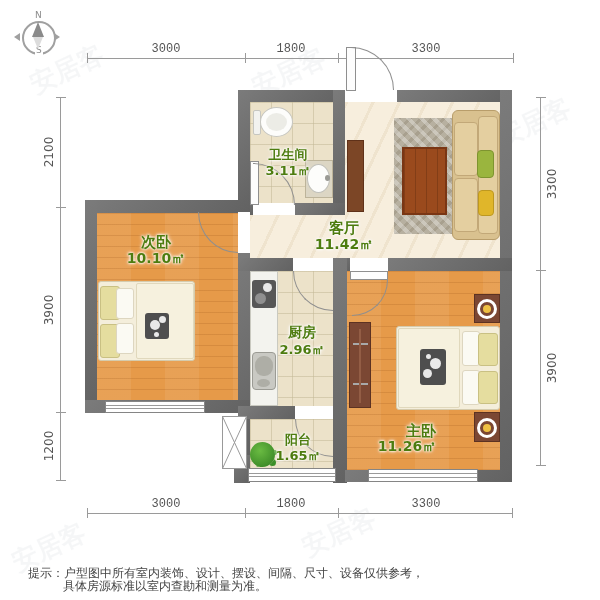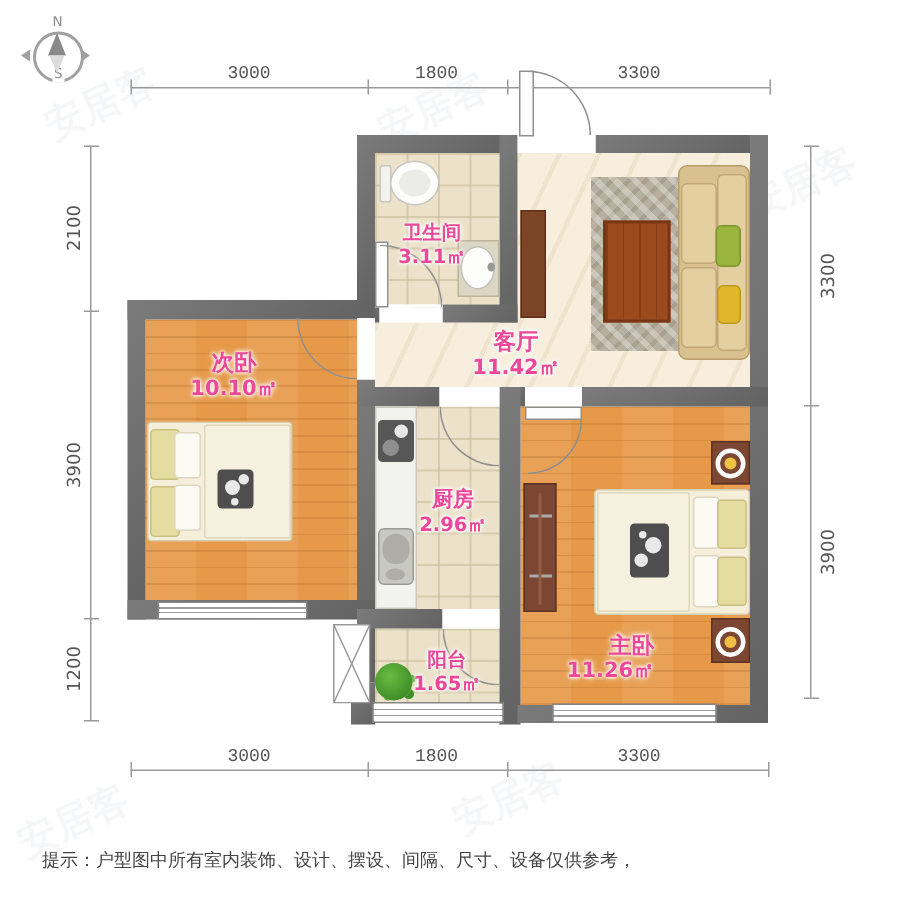--- a/index.html
+++ b/index.html
@@ -28,21 +28,21 @@
   
   .window{position:absolute;border:1px solid #858585;box-sizing:border-box;
     background:linear-gradient(#fff 30%,#9a9a9a 30% 38%,#fff 38% 62%,#9a9a9a 62% 70%,#fff 70%);}
   
   .dline{position:absolute;background:#9a9a9a;}
   .dtick{position:absolute;background:#9a9a9a;}
   .dlabel{position:absolute;color:#555;font-size:12px;white-space:nowrap;}
   .dlabel.h{transform:translate(-50%,-100%);font-family:Liberation Mono, monospace;}
   .dlabel.v{transform:translate(-50%,-50%) rotate(-90deg);}
   
-  .rname,.rarea{position:absolute;transform:translate(-50%,-50%);color:#ec4899;font-weight:bold;
+  .rname,.rarea{position:absolute;transform:translate(-50%,-50%);color:#4d7c0f;font-weight:bold;
     white-space:nowrap;text-shadow:0 0 2px #fff,0 0 3px #fff,0 0 4px #fff;}
   .rname{font-size:14px;} .rarea{font-size:13px;}
   .big .rname{font-size:15px;} .big .rarea{font-size:14px;}
   
   .f{position:absolute;box-sizing:border-box;}
   .bed{background:#f4eedb;border:1px solid #d5cbad;border-radius:3px;}
   .pillow-y{background:#e5dd9f;border:1px solid #c9c083;border-radius:3px;}
   .pillow-w{background:#fbfaf3;border:1px solid #ddd6c0;border-radius:3px;}
   .blanket{background:#f6f1de;border:1px solid #e0d8bc;border-radius:2px;}
   .tray{background:#4e4e4e;border-radius:3px;}
@@ -270,14 +270,15 @@
   <div class="big">
     <div class="rname" style="left:421px;top:431px;">主卧</div>
     <div class="rarea" style="left:407px;top:447px;">11.26㎡</div>
   </div>
   <div>
     <div class="rname" style="left:298px;top:440px;font-size:13px;">阳台</div>
     <div class="rarea" style="left:298px;top:456px;">1.65㎡</div>
   </div>
 
   <div class="note" style="left:28px;top:565px;">提示：户型图中所有室内装饰、设计、摆设、间隔、尺寸、设备仅供参考，</div>
+  <div class="note" style="left:63px;top:578px;">具体房源标准以室内查勘和测量为准。</div>
 
 </div>
 
 </body></html>

